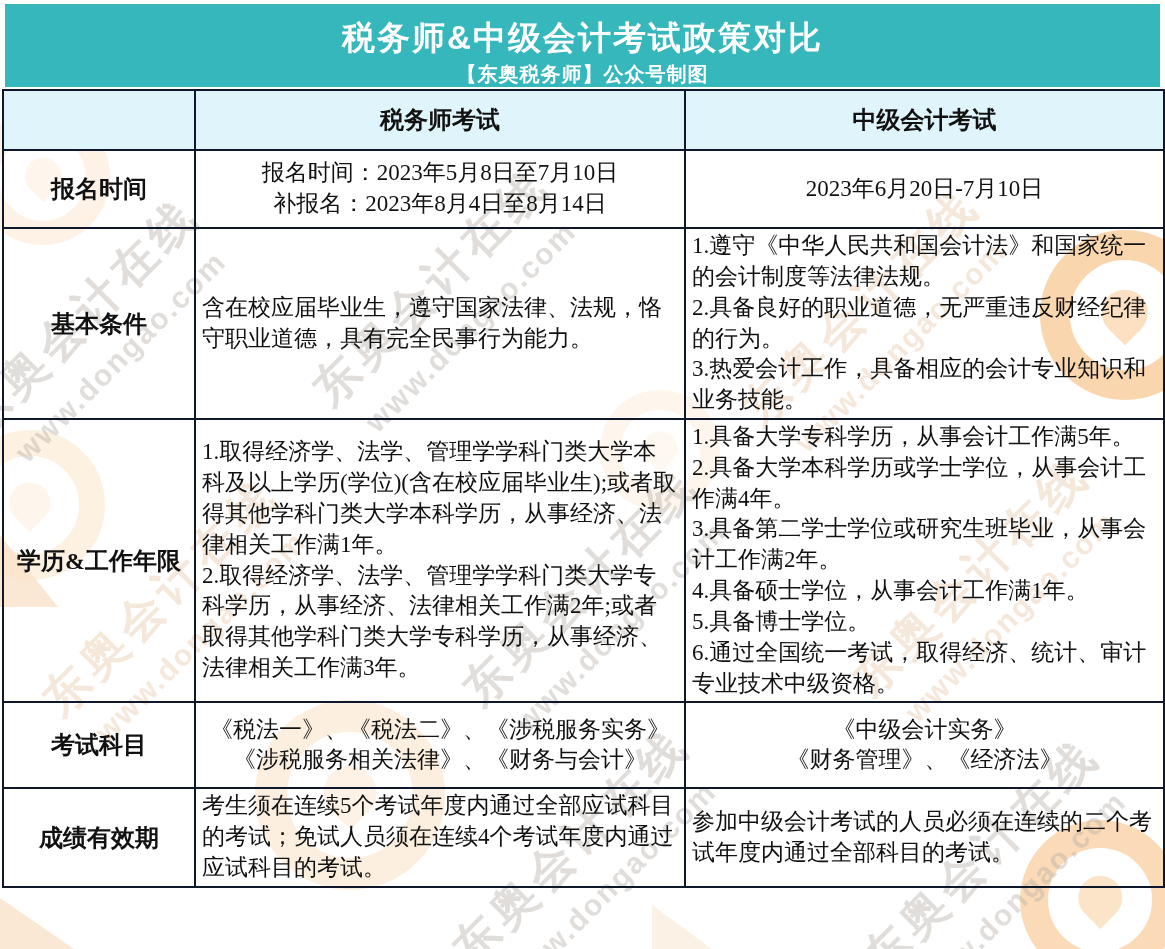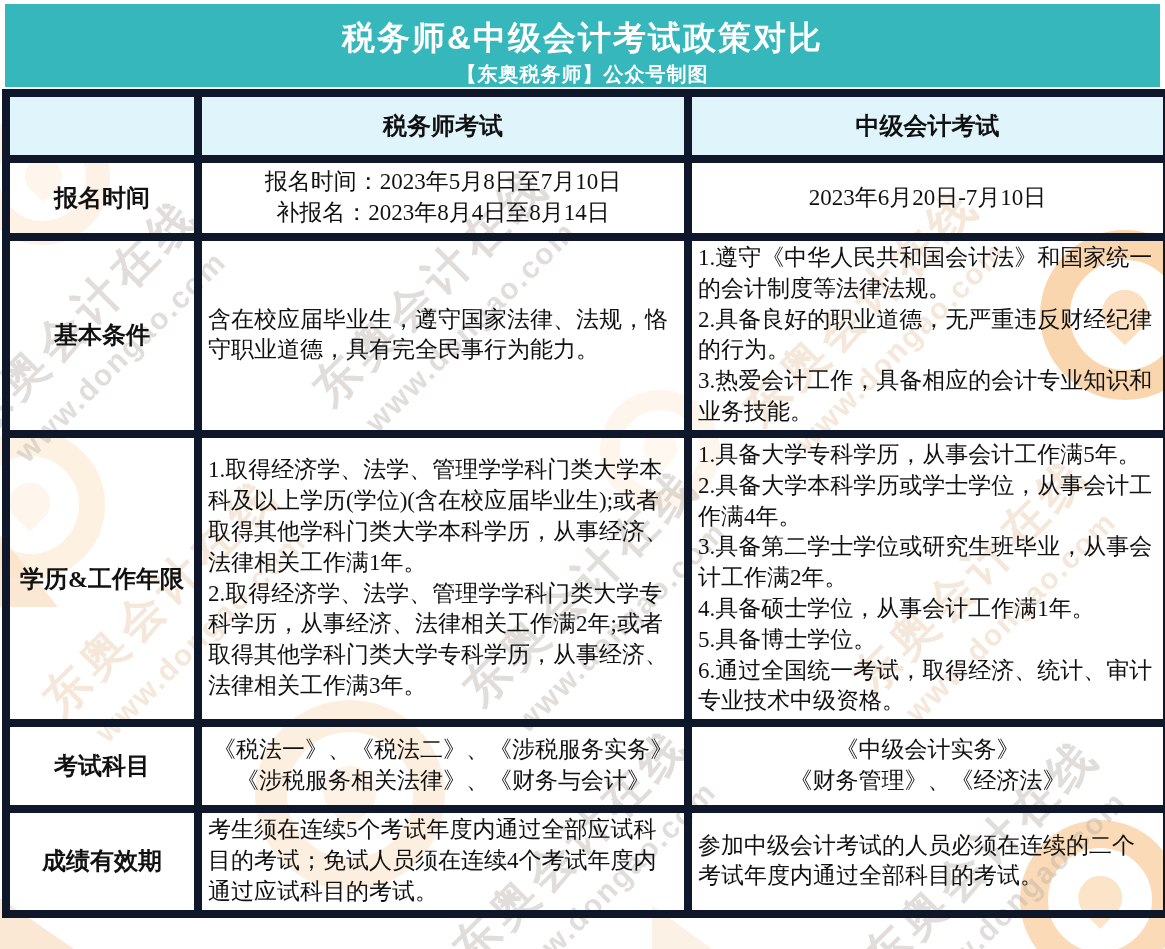--- a/index.html
+++ b/index.html
@@ -43,21 +43,21 @@
   
   table.cmp{
     position:absolute;left:2px;top:89px;width:1161px;z-index:1;
     border-collapse:collapse;table-layout:fixed;
     background:transparent;
   }
   table.cmp col.c-label{width:192px;}
   table.cmp col.c-sw{width:490px;}
   table.cmp col.c-zj{width:479px;}
   table.cmp th,table.cmp td{
-    border:8px solid #0f172a;
+    border:2px solid #0f172a;
     vertical-align:middle;
     overflow:hidden;
     padding:2px 6px;
   }
   tr.head-row th{
     height:54px;background:#e0f4fb;
     font-size:24px;font-weight:bold;text-align:center;
   }
   th.row-label{
     font-size:24px;font-weight:bold;text-align:center;

